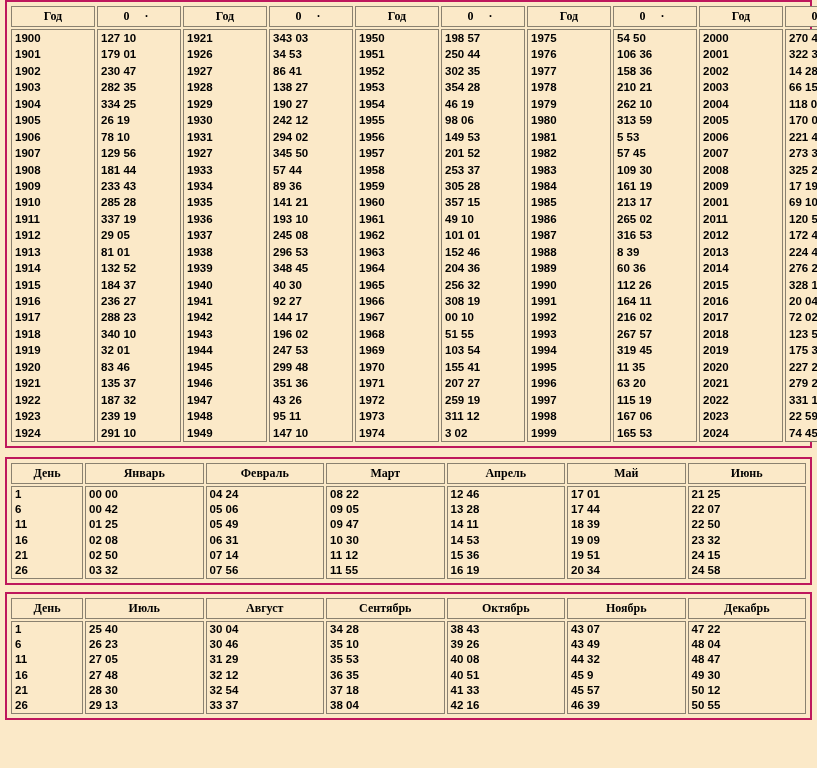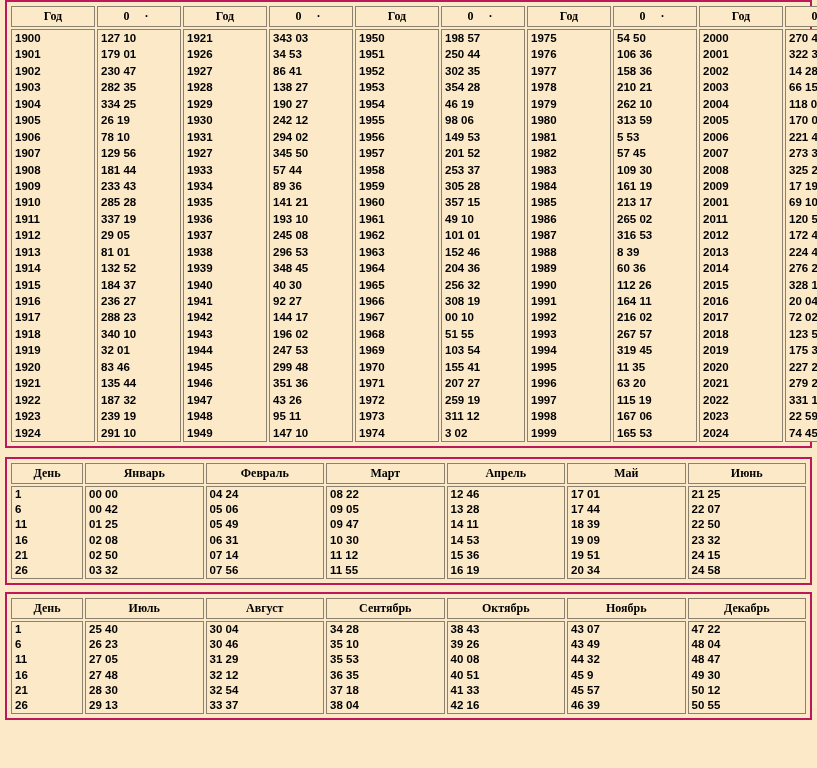--- a/index.html
+++ b/index.html
@@ -187,21 +187,21 @@
               <div class="cell">337 19</div>
               <div class="cell">29 05</div>
               <div class="cell">81 01</div>
               <div class="cell">132 52</div>
               <div class="cell">184 37</div>
               <div class="cell">236 27</div>
               <div class="cell">288 23</div>
               <div class="cell">340 10</div>
               <div class="cell">32 01</div>
               <div class="cell">83 46</div>
-              <div class="cell">135 44</div>
+              <div class="cell">135 37</div>
               <div class="cell">187 32</div>
               <div class="cell">239 19</div>
               <div class="cell">291 10</div>
             </td>
           <td class="stack">
               <div class="cell">1921</div>
               <div class="cell">1926</div>
               <div class="cell">1927</div>
               <div class="cell">1928</div>
               <div class="cell">1929</div>

